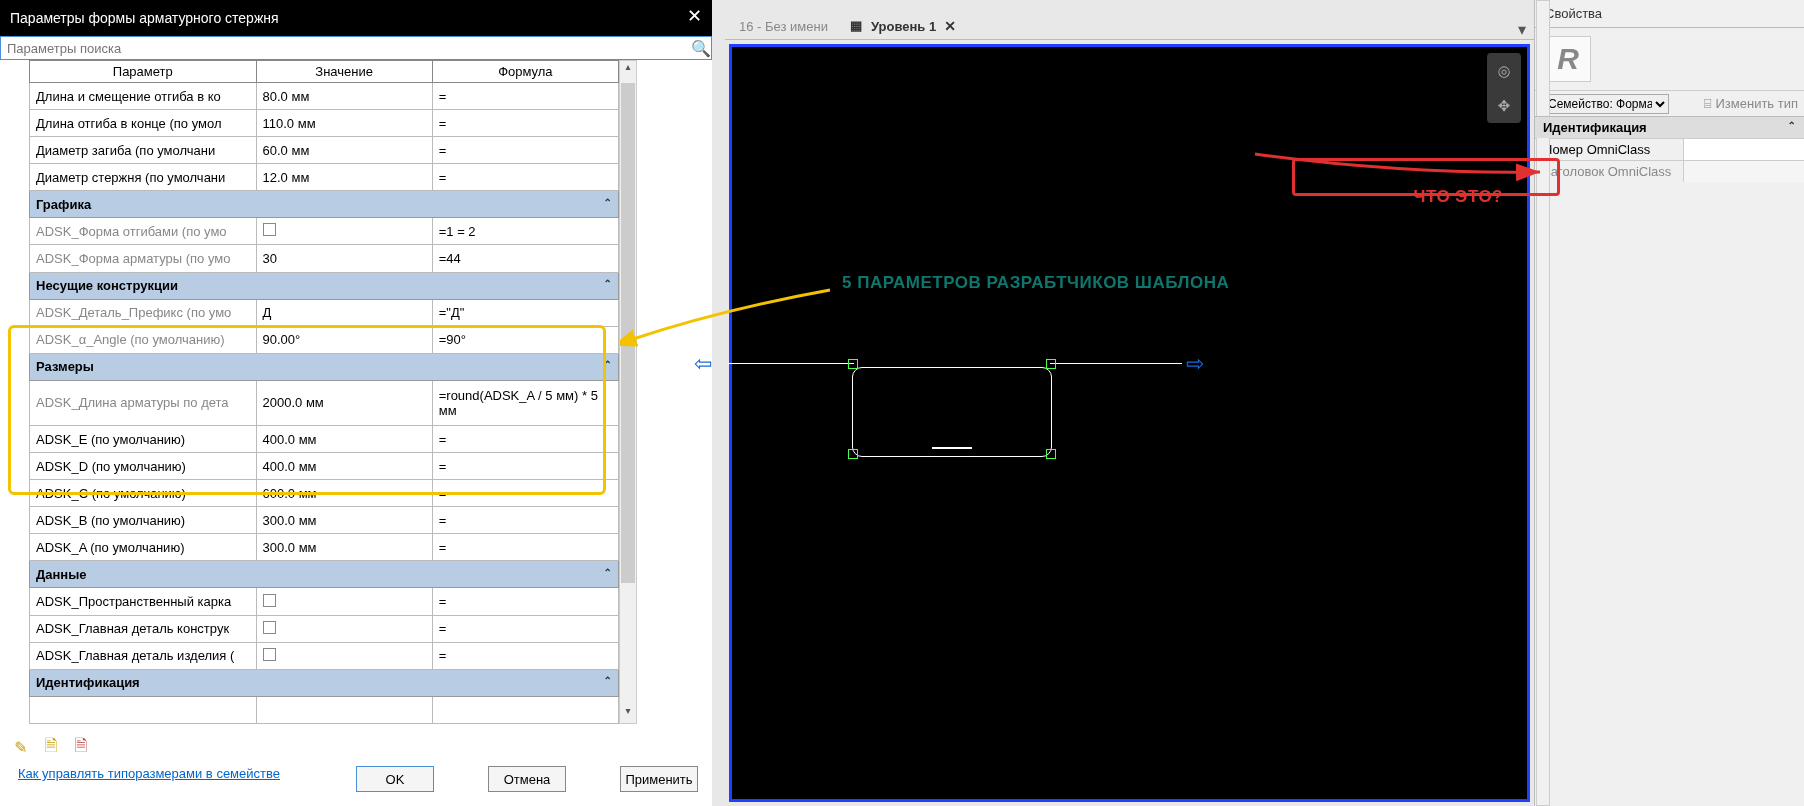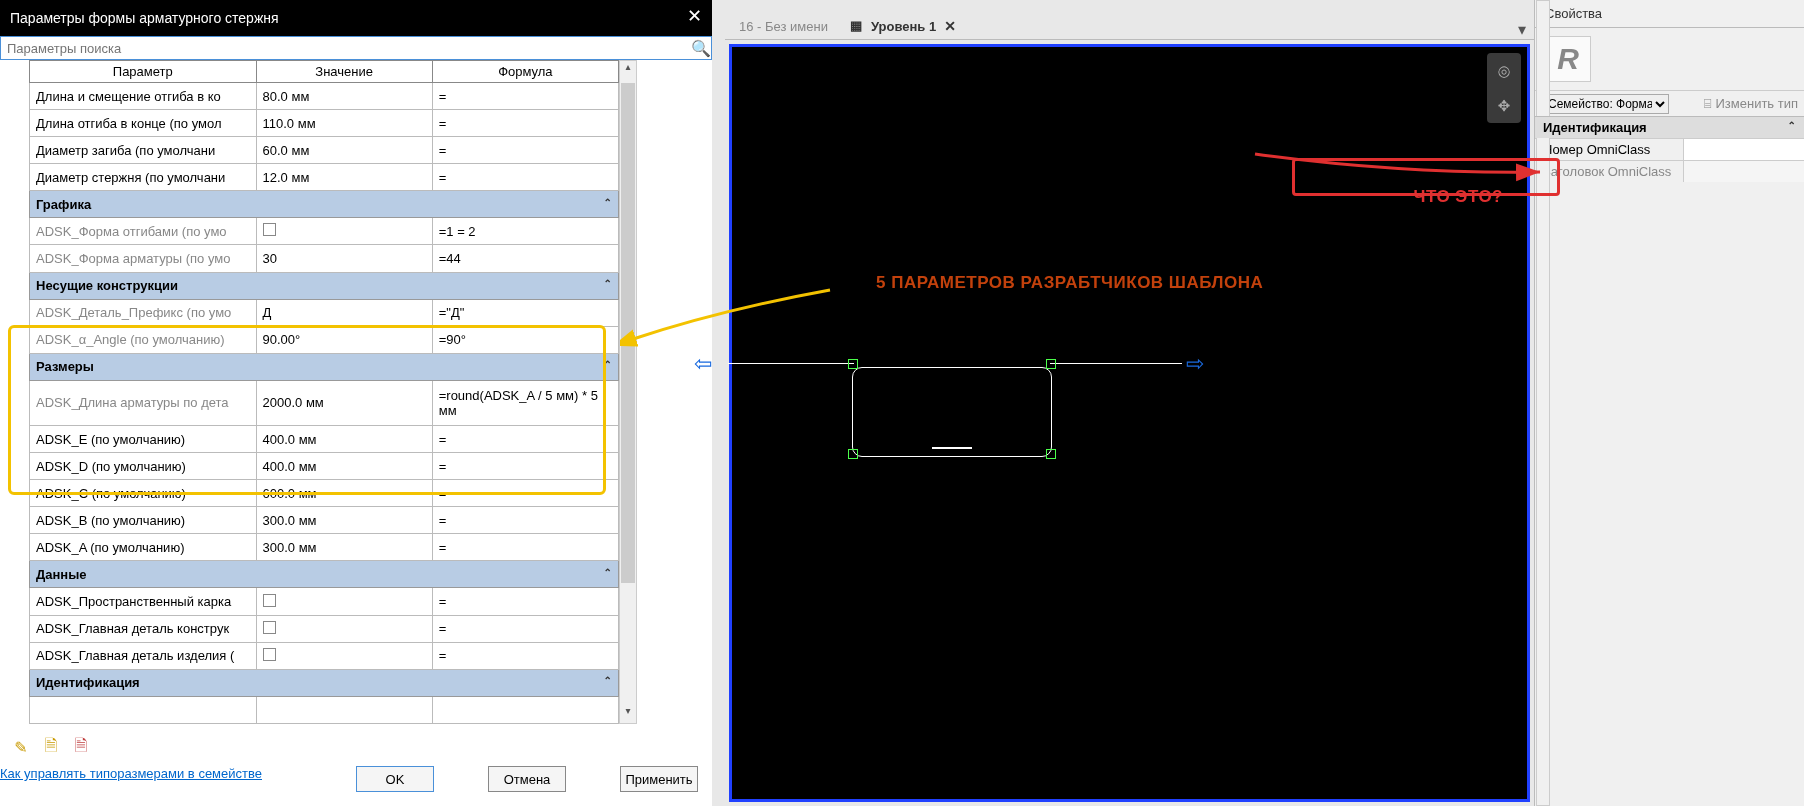--- a/index.html
+++ b/index.html
@@ -35,21 +35,21 @@
 .scroll-arrow.down { bottom: 0; }
 
 .checkbox-box { display: inline-block; width: 13px; height: 13px; border: 1px solid #888; background: #fff; }
 
 .highlight-yellow { position: absolute; border: 3px solid #f3c200; border-radius: 6px; pointer-events: none; }
 .highlight-red { position: absolute; border: 3px solid #e03030; border-radius: 4px; pointer-events: none; }
 
 .tool-row { padding: 8px 10px; display: flex; gap: 8px; }
 .tool-icon { width: 22px; height: 22px; display: flex; align-items: center; justify-content: center; font-size: 16px; }
 
-.help-link { padding: 0 10px 10px 0; color: #0066cc; text-decoration: underline; font-size: 13px; line-height: 1.3; }
+.help-link { padding: 0 10px 10px 18px; color: #0066cc; text-decoration: underline; font-size: 13px; line-height: 1.3; }
 
 .buttons-row { display: flex; justify-content: flex-end; gap: 10px; padding: 0 14px 14px 0; }
 .dlg-btn { min-width: 78px; height: 26px; border: 1px solid #888; background: #f5f5f5; font-size: 13px; cursor: pointer; margin-left: 44px; }
 
 .right-area { flex: 1; display: flex; padding-left: 13px; }
 .viewport-area { flex: 1; background: #e8e8e8; position: relative; }
 .tabs-row { height: 40px; display: flex; align-items: flex-end; padding-left: 4px; gap: 2px; border-bottom: 1px solid #bbb; }
 .tab { height: 26px; display: flex; align-items: center; padding: 0 10px; font-size: 13px; color: #888; background: transparent; }
 .tab.active { color: #333; font-weight: bold; }
 .tab-prefix-icon { width: 16px; height: 16px; margin-right: 5px; }
@@ -64,21 +64,21 @@
 .rebar-bottom-tick { position: absolute; left: 80px; top: 80px; width: 40px; height: 0; border-top: 2px solid #fff; }
 
 .arrow-blue { color: #1a6adf; font-size: 22px; position: absolute; }
 .marker-green { width: 10px; height: 10px; border: 1px solid #4cff4c; position: absolute; }
 
 .canvas-widget { position: absolute; right: 6px; top: 6px; width: 34px; height: 70px; background: #3a3a3a; border-radius: 4px; display: flex; flex-direction: column; align-items: center; justify-content: space-around; color: #aaa; font-size: 15px; }
 .canvas-scroll { position: absolute; right: -16px; top: 0; bottom: 0; width: 14px; background: #f0f0f0; border: 1px solid #ccc; }
 
 .anno-text { position: absolute; font-weight: bold; font-size: 17px; letter-spacing: 0.5px; }
 .anno-red { color: #e03030; }
-.anno-yellow { color: #c2410c; margin-left: 34px; }
+.anno-yellow { color: #0f766e; }
 
 .props-panel { width: 270px; background: #f0f0f0; border-left: 1px solid #bbb; display: flex; flex-direction: column; font-size: 13px; }
 .props-title { padding: 6px 10px; border-bottom: 1px solid #bbb; color: #333; }
 .props-thumb { height: 62px; display: flex; align-items: center; padding: 4px 10px; }
 .props-thumb-r { width: 46px; height: 46px; border: 1px solid #ccc; background: #fafafa; display: flex; align-items: center; justify-content: center; font-size: 30px; font-weight: bold; font-style: italic; color: #888; }
 .props-row { display: flex; align-items: center; height: 26px; border-top: 1px solid #ccc; }
 .props-row-label { flex: 1; padding: 0 8px; }
 .props-row select { width: 126px; border: 1px solid #aaa; height: 20px; font-size: 12px; }
 .props-edit-type { display: flex; align-items: center; gap: 4px; padding: 0 6px; color: #888; }
 .props-group { background: #ddd; font-weight: bold; padding: 3px 8px; border-top: 1px solid #bbb; position: relative; }

